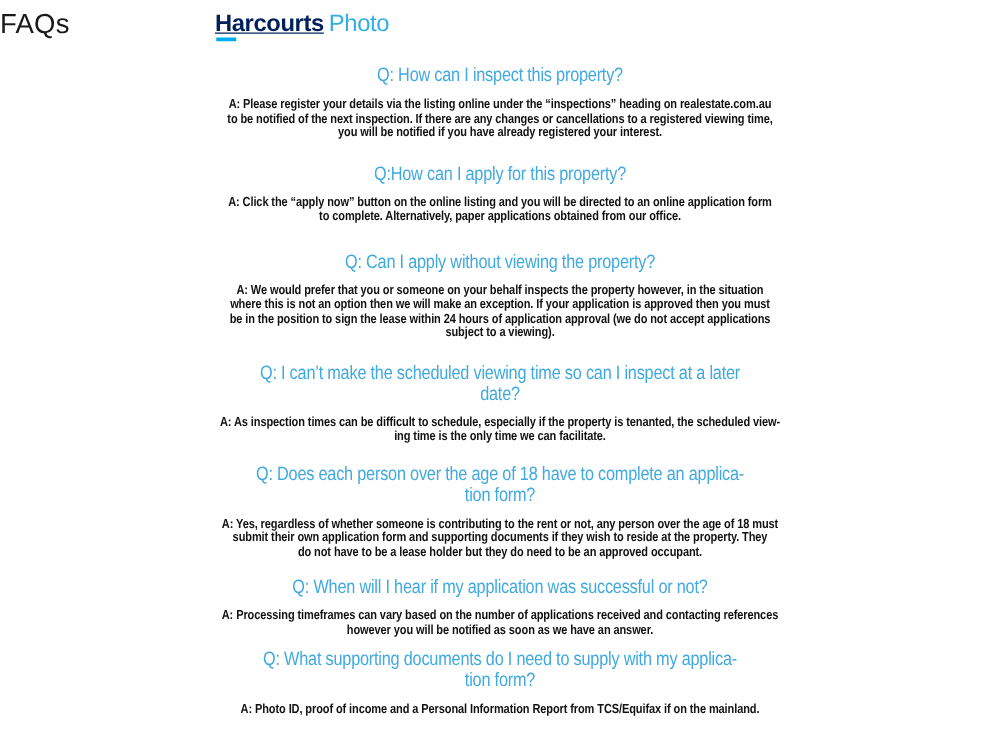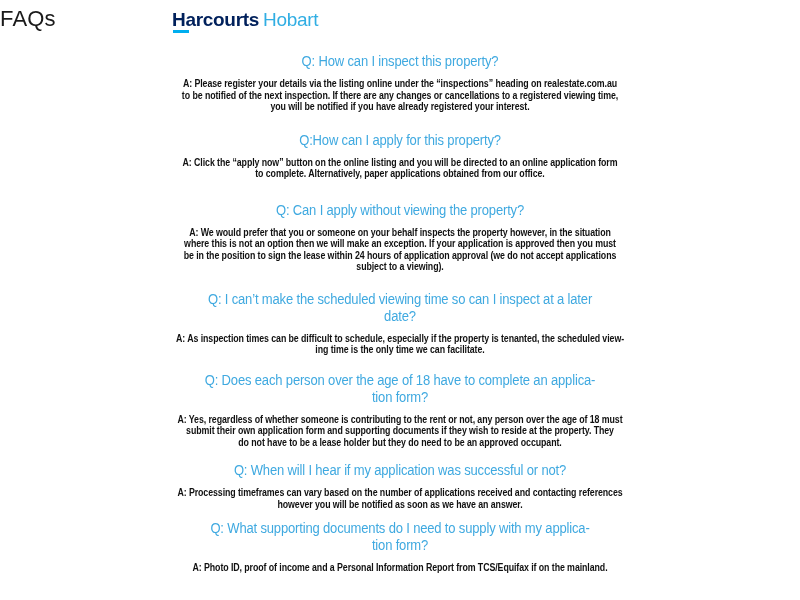--- a/index.html
+++ b/index.html
@@ -24,20 +24,21 @@
     left: 172px;
     top: 9px;
     font-size: 19px;
     line-height: 21px;
     white-space: nowrap;
   }
   .logo .brand {
     font-weight: bold;
     color: var(--brand-color, #00205B);
     letter-spacing: -0.3px;
+    text-decoration: underline;
   }
   .logo .region {
     font-weight: normal;
     color: var(--region-color, #31AEE3);
     margin-left: 4px;
     letter-spacing: -0.3px;
   }
   .logo-underline {
     position: absolute;
     left: 1px;
@@ -90,21 +91,21 @@
   .faq:nth-child(5) .question { margin-top: 15px; }
   .faq:nth-child(6) .question { margin-top: 13px; }
   .faq:nth-child(7) .question { margin-top: 9px; }
 </style>
 </head>
 <body>
 
 <div class="page" style="--accent: #3FA9E0; --brand-color: #00205B; --region-color: #31AEE3; --underline-color: #00AEEF;">
   <div class="header">
     <div class="logo">
-      <span class="brand">Harcourts</span><span class="region">Hobart</span>
+      <span class="brand">Harcourts</span><span class="region">Photo</span>
       <span class="logo-underline"></span>
     </div>
     <h1 class="title">FAQs</h1>
   </div>
 
   <div class="faq-list">
   <section class="faq">
     <h2 class="question">Q: How can I inspect this property?</h2>
     <p class="answer">A: Please register your details via the listing online under the “inspections” heading on realestate.com.au
 to be notified of the next inspection. If there are any changes or cancellations to a registered viewing time,

